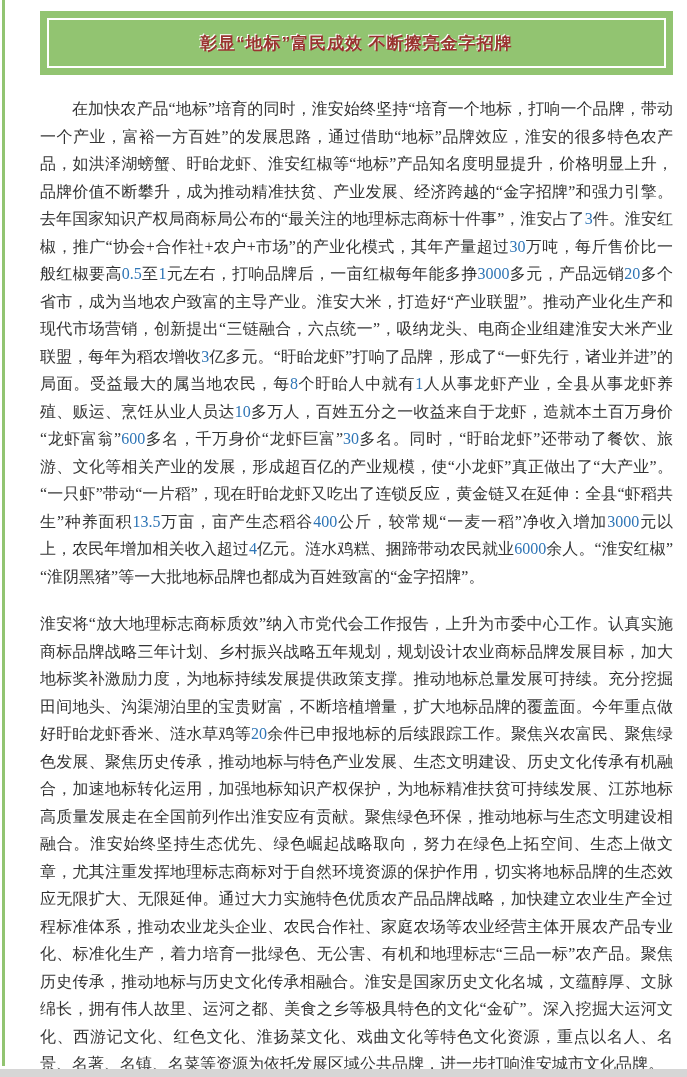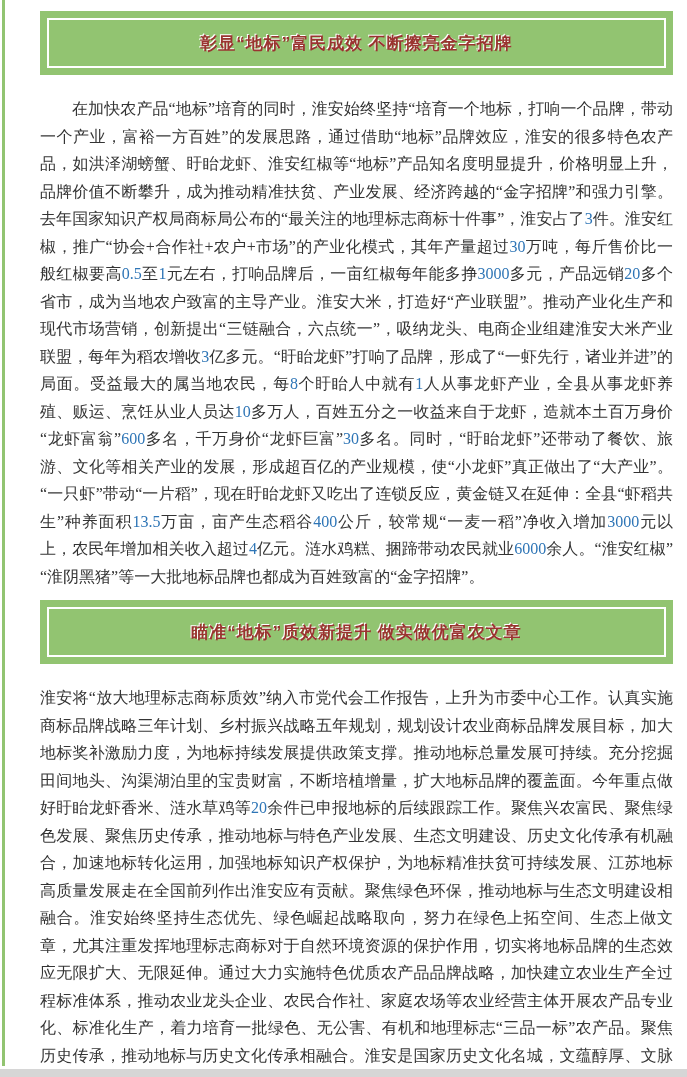--- a/index.html
+++ b/index.html
@@ -78,21 +78,18 @@
 <div class="content">
 
   <section class="section">
     <div class="banner">
       <h2 class="banner-title">彰显“地标”富民成效 不断擦亮金字招牌</h2>
     </div>
     <p class="para indent">在加快农产品“地标”培育的同时，淮安始终坚持“培育一个地标，打响一个品牌，带动一个产业，富裕一方百姓”的发展思路，通过借助“地标”品牌效应，淮安的很多特色农产品，如洪泽湖螃蟹、盱眙龙虾、淮安红椒等“地标”产品知名度明显提升，价格明显上升，品牌价值不断攀升，成为推动精准扶贫、产业发展、经济跨越的“金字招牌”和强力引擎。去年国家知识产权局商标局公布的“最关注的地理标志商标十件事”，淮安占了<span class="num">3</span>件。淮安红椒，推广“协会+合作社+农户+市场”的产业化模式，其年产量超过<span class="num">30</span>万吨，每斤售价比一般红椒要高<span class="num">0.5</span>至<span class="num">1</span>元左右，打响品牌后，一亩红椒每年能多挣<span class="num">3000</span>多元，产品远销<span class="num">20</span>多个省市，成为当地农户致富的主导产业。淮安大米，打造好“产业联盟”。推动产业化生产和现代市场营销，创新提出“三链融合，六点统一”，吸纳龙头、电商企业组建淮安大米产业联盟，每年为稻农增收<span class="num">3</span>亿多元。“盱眙龙虾”打响了品牌，形成了“一虾先行，诸业并进”的局面。受益最大的属当地农民，每<span class="num">8</span>个盱眙人中就有<span class="num">1</span>人从事龙虾产业，全县从事龙虾养殖、贩运、烹饪从业人员达<span class="num">10</span>多万人，百姓五分之一收益来自于龙虾，造就本土百万身价“龙虾富翁”<span class="num">600</span>多名，千万身价“龙虾巨富”<span class="num">30</span>多名。同时，“盱眙龙虾”还带动了餐饮、旅游、文化等相关产业的发展，形成超百亿的产业规模，使“小龙虾”真正做出了“大产业”。“一只虾”带动“一片稻”，现在盱眙龙虾又吃出了连锁反应，黄金链又在延伸：全县“虾稻共生”种养面积<span class="num">13.5</span>万亩，亩产生态稻谷<span class="num">400</span>公斤，较常规“一麦一稻”净收入增加<span class="num">3000</span>元以上，农民年增加相关收入超过<span class="num">4</span>亿元。涟水鸡糕、捆蹄带动农民就业<span class="num">6000</span>余人。“淮安红椒”“淮阴黑猪”等一大批地标品牌也都成为百姓致富的“金字招牌”。</p>
   </section>
 
   <section class="section">
-    <div class="banner">
-      <h2 class="banner-title">瞄准“地标”质效新提升 做实做优富农文章</h2>
-    </div>
     <p class="para">淮安将“放大地理标志商标质效”纳入市党代会工作报告，上升为市委中心工作。认真实施商标品牌战略三年计划、乡村振兴战略五年规划，规划设计农业商标品牌发展目标，加大地标奖补激励力度，为地标持续发展提供政策支撑。推动地标总量发展可持续。充分挖掘田间地头、沟渠湖泊里的宝贵财富，不断培植增量，扩大地标品牌的覆盖面。今年重点做好盱眙龙虾香米、涟水草鸡等<span class="num">20</span>余件已申报地标的后续跟踪工作。聚焦兴农富民、聚焦绿色发展、聚焦历史传承，推动地标与特色产业发展、生态文明建设、历史文化传承有机融合，加速地标转化运用，加强地标知识产权保护，为地标精准扶贫可持续发展、江苏地标高质量发展走在全国前列作出淮安应有贡献。聚焦绿色环保，推动地标与生态文明建设相融合。淮安始终坚持生态优先、绿色崛起战略取向，努力在绿色上拓空间、生态上做文章，尤其注重发挥地理标志商标对于自然环境资源的保护作用，切实将地标品牌的生态效应无限扩大、无限延伸。通过大力实施特色优质农产品品牌战略，加快建立农业生产全过程标准体系，推动农业龙头企业、农民合作社、家庭农场等农业经营主体开展农产品专业化、标准化生产，着力培育一批绿色、无公害、有机和地理标志“三品一标”农产品。聚焦历史传承，推动地标与历史文化传承相融合。淮安是国家历史文化名城，文蕴醇厚、文脉绵长，拥有伟人故里、运河之都、美食之乡等极具特色的文化“金矿”。深入挖掘大运河文化、西游记文化、红色文化、淮扬菜文化、戏曲文化等特色文化资源，重点以名人、名景、名著、名镇、名菜等资源为依托发展区域公共品牌，进一步打响淮安城市文化品牌。</p>
   </section>
 
 </div>
 
 <div class="bottom-strip"></div>
 
 </body></html>

